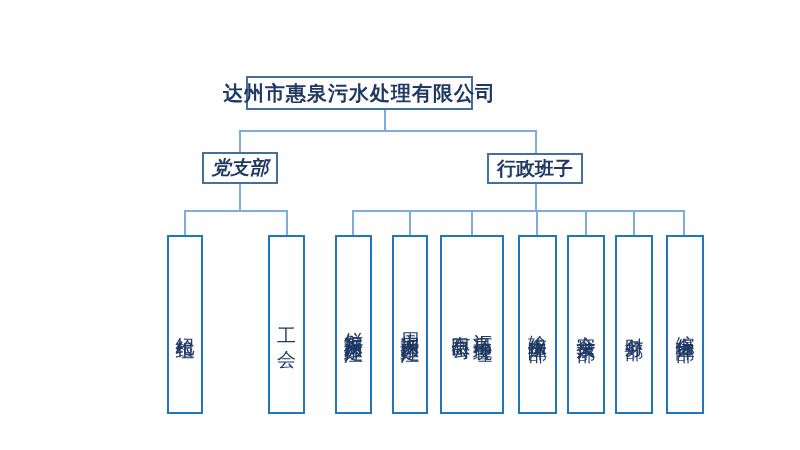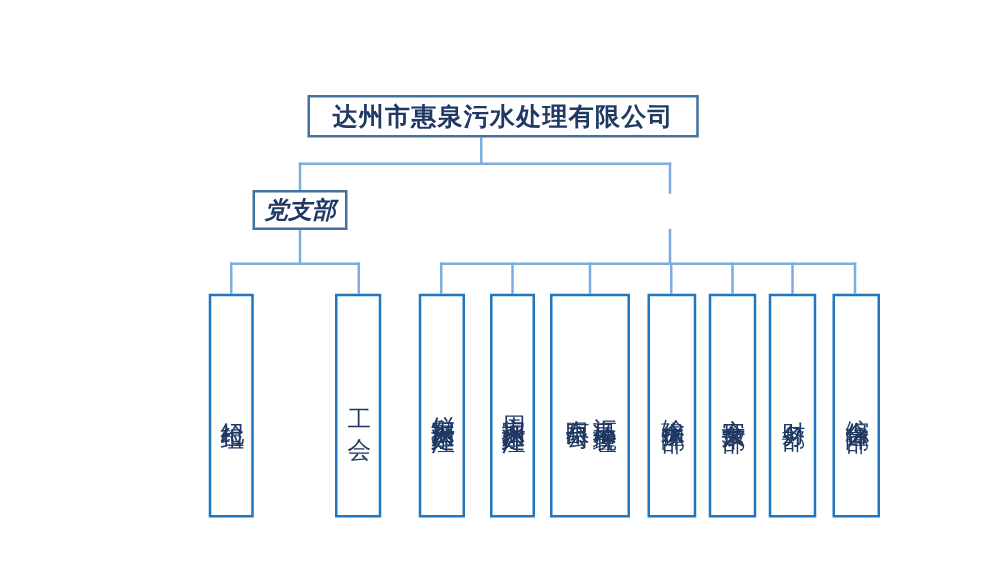--- a/index.html
+++ b/index.html
@@ -55,23 +55,24 @@
   <div class="line vline" style="left:535px;top:183px;height:29px;"></div>
   <div class="line hline" style="left:352px;top:210px;width:333px;"></div>
   <div class="line vline" style="left:352px;top:210px;height:26px;"></div>
   <div class="line vline" style="left:409px;top:210px;height:26px;"></div>
   <div class="line vline" style="left:471px;top:210px;height:26px;"></div>
   <div class="line vline" style="left:536px;top:210px;height:26px;"></div>
   <div class="line vline" style="left:585px;top:210px;height:26px;"></div>
   <div class="line vline" style="left:633px;top:210px;height:26px;"></div>
   <div class="line vline" style="left:683px;top:210px;height:26px;"></div>
 
-  <div class="box hbox title-box" style="left:246px;top:76px;width:313px;height:34px;">达州市惠泉污水处理有限公司</div>
+  <div class="box hbox title-box" style="left:246px;top:76px;width:227px;height:34px;">达州市惠泉污水处理有限公司</div>
 
   <div class="box hbox l2-box" style="left:202px;top:152px;width:76px;height:32px;font-style:italic;">党支部</div>
+  <div class="box hbox l2-box" style="left:487px;top:153px;width:96px;height:31px;">行政班子</div>
 
   <div class="box vbox" style="left:167px;top:235px;width:36px;height:179px;">
     <span class="vtext">纪检组</span>
   </div>
 
   <div class="box vbox" style="left:268px;top:235px;width:37px;height:179px;">
     <span class="vtext">工　会</span>
   </div>
 
   <div class="box vbox" style="left:335px;top:235px;width:37px;height:179px;">

